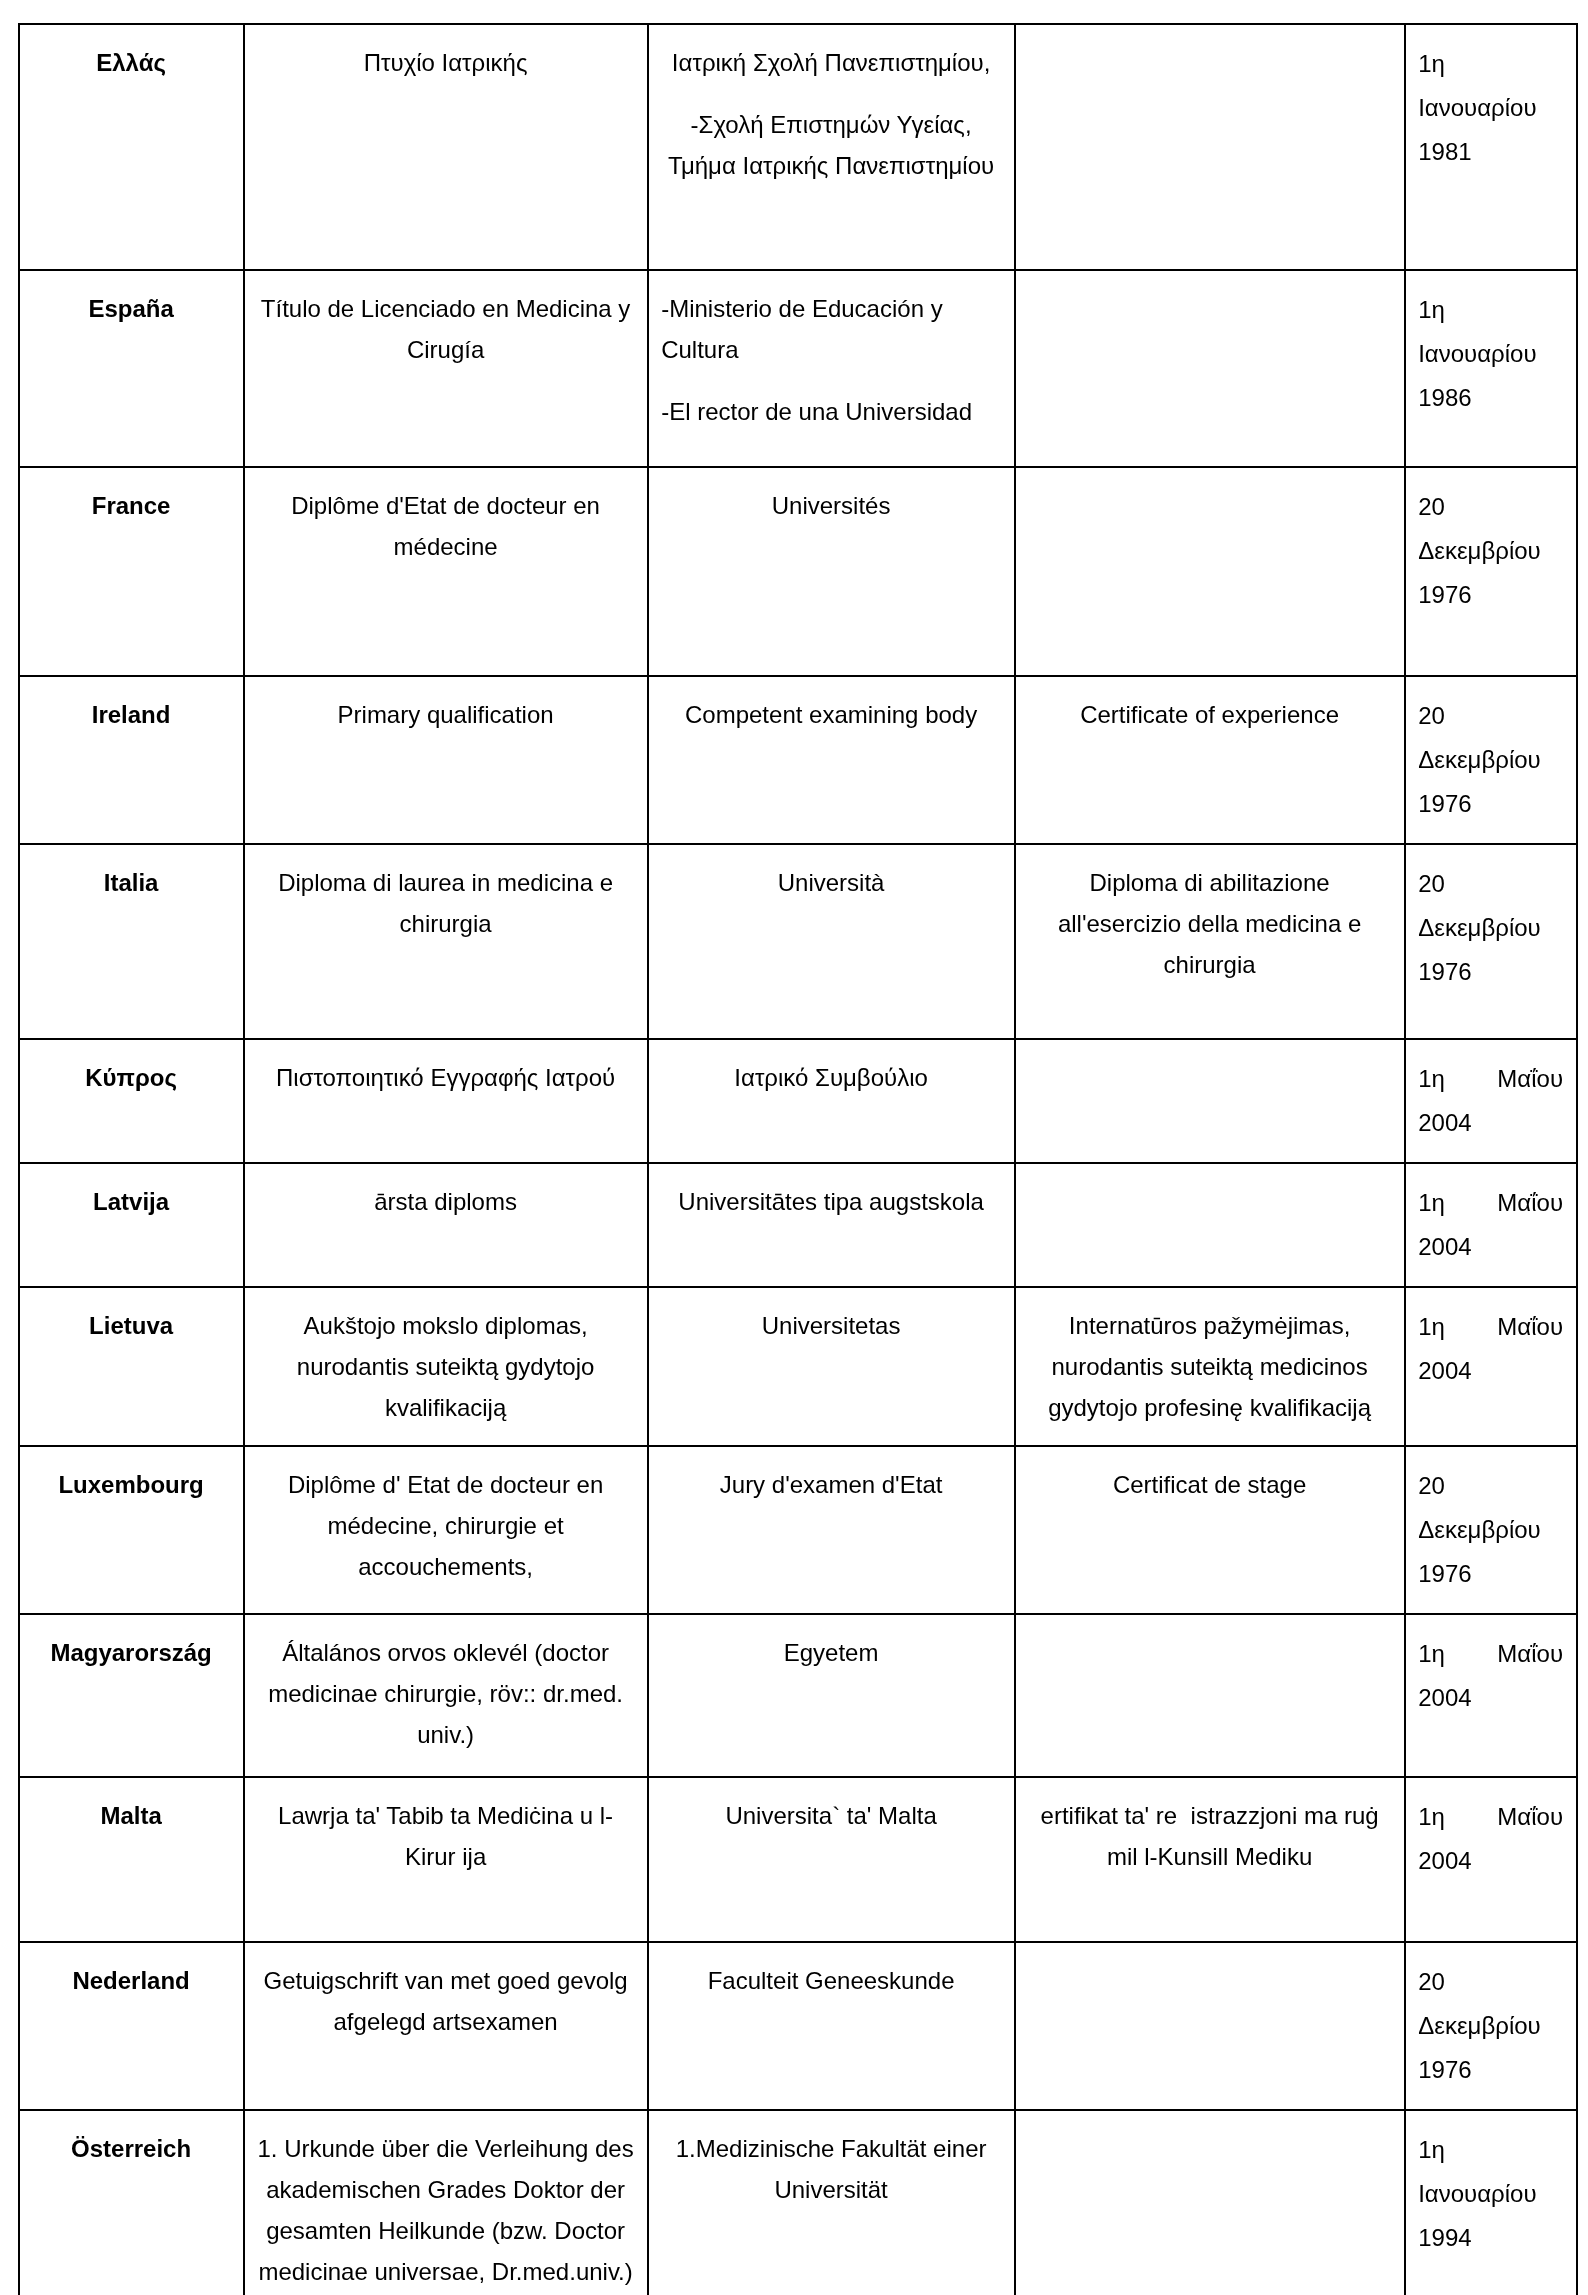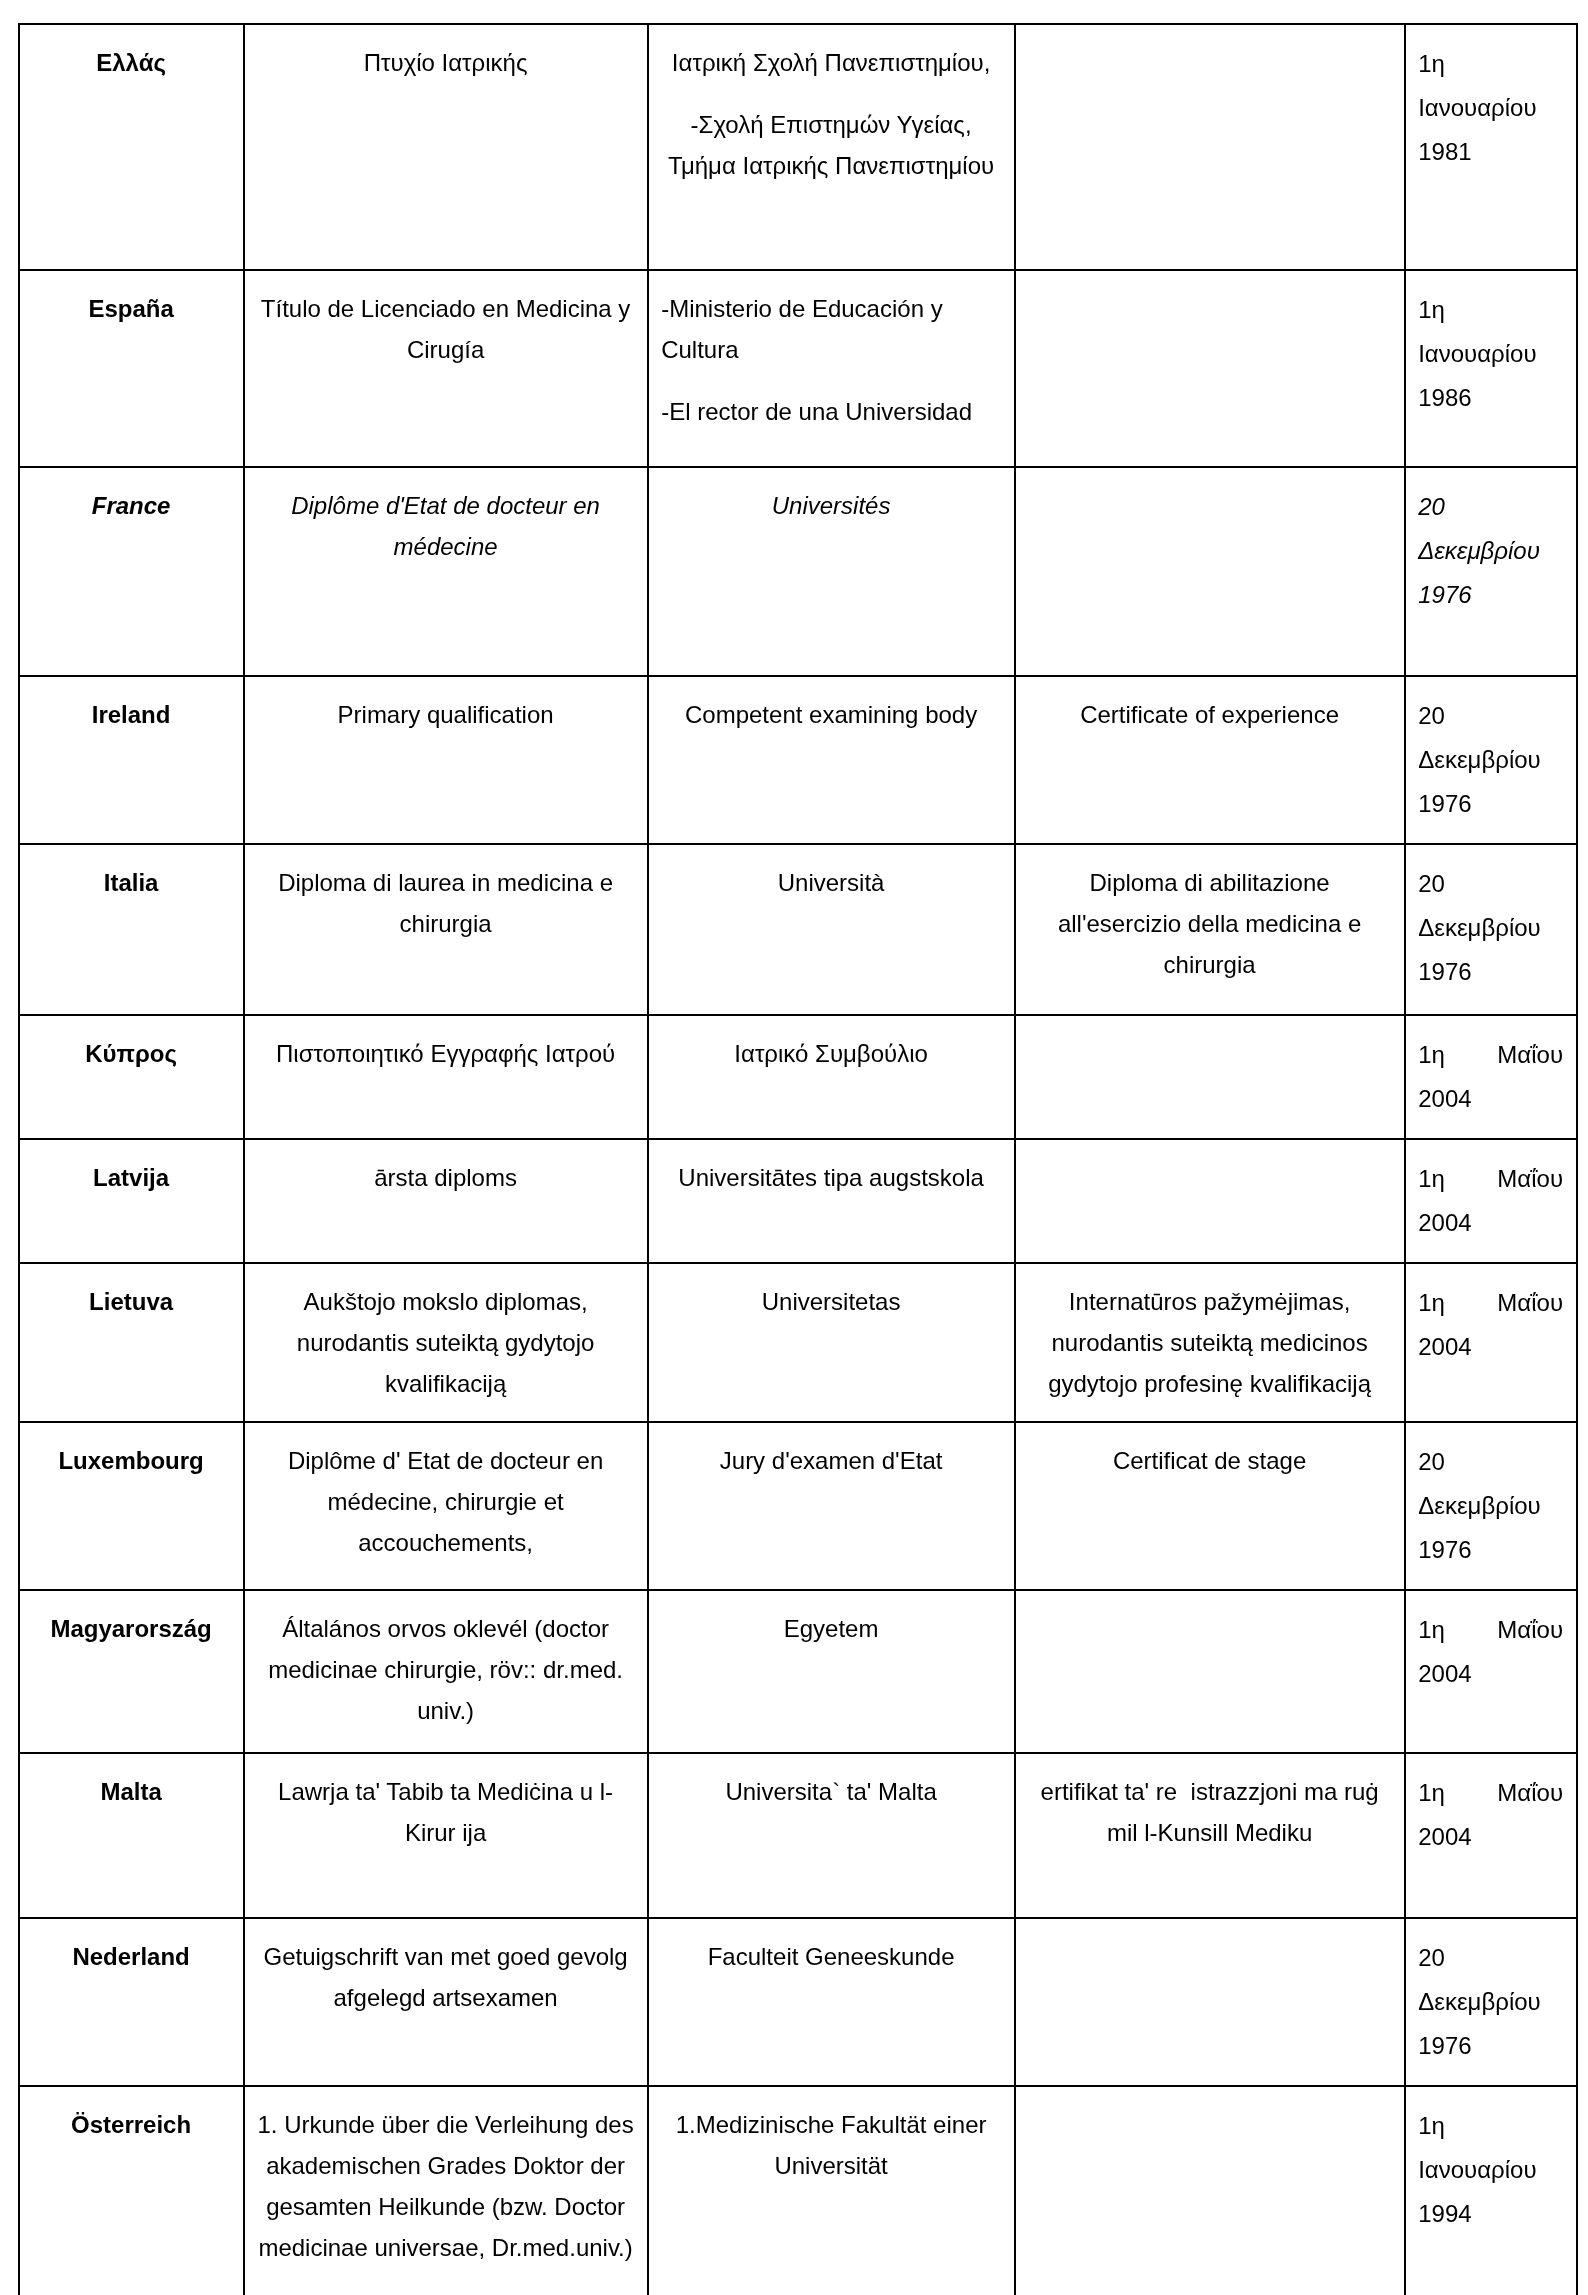--- a/index.html
+++ b/index.html
@@ -110,21 +110,21 @@
               <span>1η</span>
             </div>
             <div class="date-line">
               <span>Ιανουαρίου</span>
             </div>
             <div class="date-line">
               <span>1986</span>
             </div>
           </td>
         </tr>
-        <tr style="height: 209px; font-style: italic;">
+        <tr style="height: 209px;">
           <td class="country-cell">France</td>
           <td class="qualification-cell">
             <div class="para">Diplôme d'Etat de docteur en médecine</div>
           </td>
           <td class="awarding-body-cell">
             <div class="para">Universités</div>
           </td>
           <td class="certificate-cell"></td>
           <td class="date-cell">
             <div class="date-line">
@@ -154,21 +154,21 @@
               <span>20</span>
             </div>
             <div class="date-line">
               <span>Δεκεμβρίου</span>
             </div>
             <div class="date-line">
               <span>1976</span>
             </div>
           </td>
         </tr>
-        <tr style="height: 171px;">
+        <tr style="height: 195px;">
           <td class="country-cell">Italia</td>
           <td class="qualification-cell">
             <div class="para">Diploma di laurea in medicina e chirurgia</div>
           </td>
           <td class="awarding-body-cell">
             <div class="para">Università</div>
           </td>
           <td class="certificate-cell">
             <div class="para">Diploma di abilitazione all'esercizio della medicina e chirurgia</div>
           </td>

